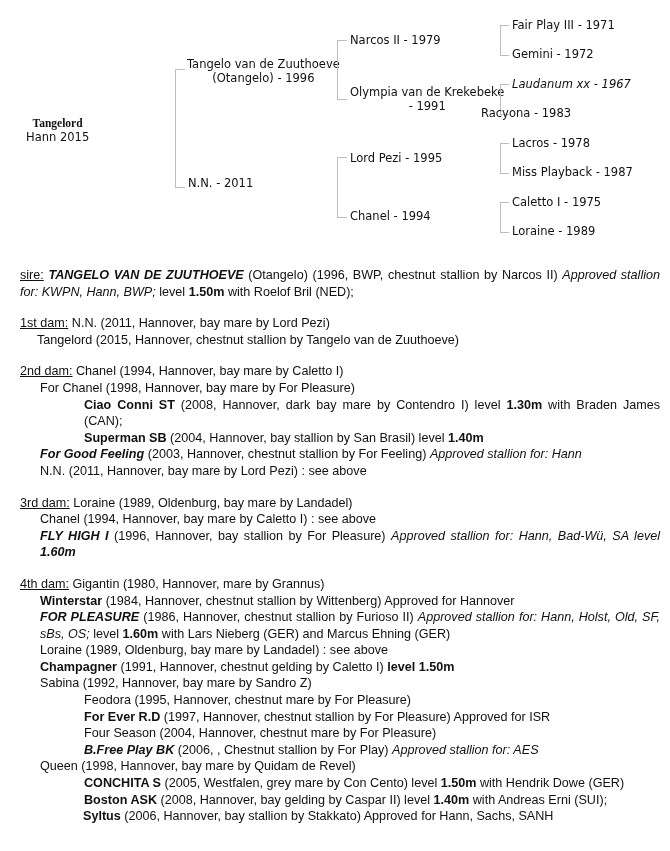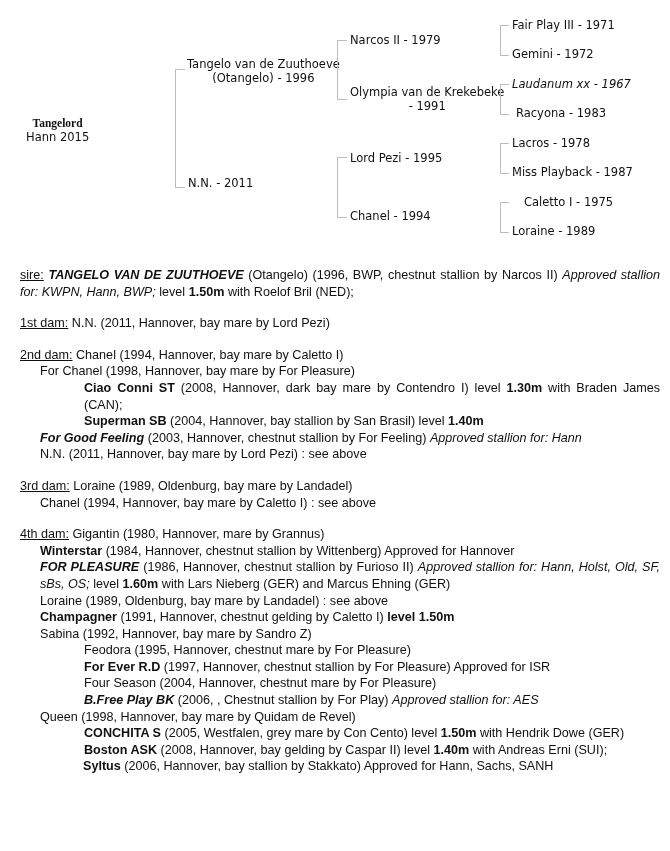--- a/index.html
+++ b/index.html
@@ -60,44 +60,45 @@
   <div class="node" style="left:350px;top:209px;">
     <div>Chanel - 1994</div>
   </div>
 
   <div class="bracket" style="left:500px;top:25px;width:8px;height:29px;"></div>
   <div class="node" style="left:512px;top:18px;">Fair Play III - 1971</div>
   <div class="node" style="left:512px;top:47px;">Gemini - 1972</div>
 
   <div class="bracket" style="left:500px;top:84px;width:8px;height:29px;"></div>
   <div class="node" style="left:512px;top:77px;font-style:italic;">Laudanum xx - 1967</div>
-  <div class="node" style="left:516px;top:106px;">Racyona - 1983</div>
+  <div class="node" style="left:481px;top:106px;">Racyona - 1983</div>
 
   <div class="bracket" style="left:500px;top:143px;width:8px;height:29px;"></div>
   <div class="node" style="left:512px;top:136px;">Lacros - 1978</div>
   <div class="node" style="left:512px;top:165px;">Miss Playback - 1987</div>
 
   <div class="bracket" style="left:500px;top:202px;width:8px;height:29px;"></div>
-  <div class="node" style="left:512px;top:195px;margin-left:12px;">Caletto I - 1975</div>
+  <div class="node" style="left:512px;top:195px;">Caletto I - 1975</div>
   <div class="node" style="left:512px;top:224px;">Loraine - 1989</div>
 </div>
 
 <div id="body">
 
   <div class="section">
     <div class="line">
       <span class="lbl">sire:</span>
       <b><i>TANGELO VAN DE ZUUTHOEVE</i></b><span> (Otangelo) (1996, BWP, chestnut stallion by Narcos II) </span><i>Approved stallion for: KWPN, Hann, BWP;</i><span> level </span><b>1.50m</b><span> with Roelof Bril (NED);</span>
     </div>
   </div>
 
   <div class="section">
     <div class="line">
       <span class="lbl">1st dam:</span><span> N.N. (2011, Hannover, bay mare by Lord Pezi)</span>
     </div>
+    <div class="line lvl1">Tangelord (2015, Hannover, chestnut stallion by Tangelo van de Zuuthoeve)</div>
   </div>
 
   <div class="section">
     <div class="line">
       <span class="lbl">2nd dam:</span><span> Chanel (1994, Hannover, bay mare by Caletto I)</span>
     </div>
     <div class="line lvl1b">For Chanel (1998, Hannover, bay mare by For Pleasure)</div>
     <div class="line lvl2b">
       <b>Ciao Conni ST</b><span> (2008, Hannover, dark bay mare by Contendro I) level </span><b>1.30m</b><span> with Braden James (CAN);</span>
     </div>
@@ -108,20 +109,23 @@
       <b><i>For Good Feeling</i></b><span> (2003, Hannover, chestnut stallion by For Feeling) </span><i>Approved stallion for: Hann</i>
     </div>
     <div class="line lvl1b">N.N. (2011, Hannover, bay mare by Lord Pezi) : see above</div>
   </div>
 
   <div class="section">
     <div class="line">
       <span class="lbl">3rd dam:</span><span> Loraine (1989, Oldenburg, bay mare by Landadel)</span>
     </div>
     <div class="line lvl1b">Chanel (1994, Hannover, bay mare by Caletto I) : see above</div>
+    <div class="line lvl1b">
+      <b><i>FLY HIGH I</i></b><span> (1996, Hannover, bay stallion by For Pleasure) </span><i>Approved stallion for: Hann, Bad-Wü, SA level </i><b><i>1.60m</i></b>
+    </div>
   </div>
 
   <div class="section">
     <div class="line">
       <span class="lbl">4th dam:</span><span> Gigantin (1980, Hannover, mare by Grannus)</span>
     </div>
     <div class="line lvl1b">
       <b>Winterstar</b><span> (1984, Hannover, chestnut stallion by Wittenberg) Approved for Hannover</span>
     </div>
     <div class="line lvl1b" style="padding-right:0">

